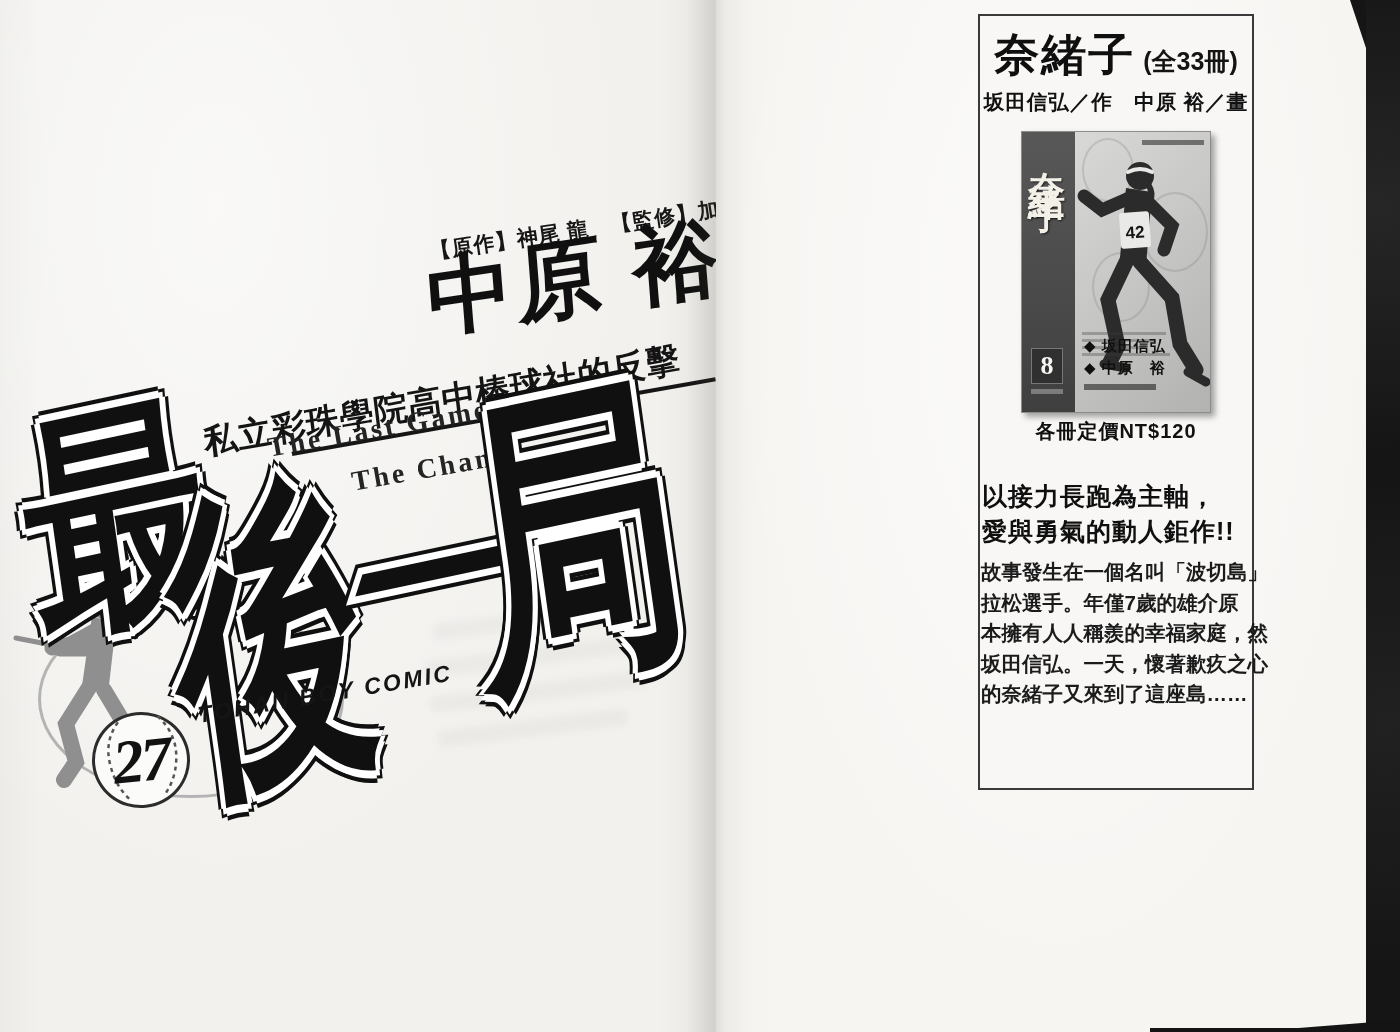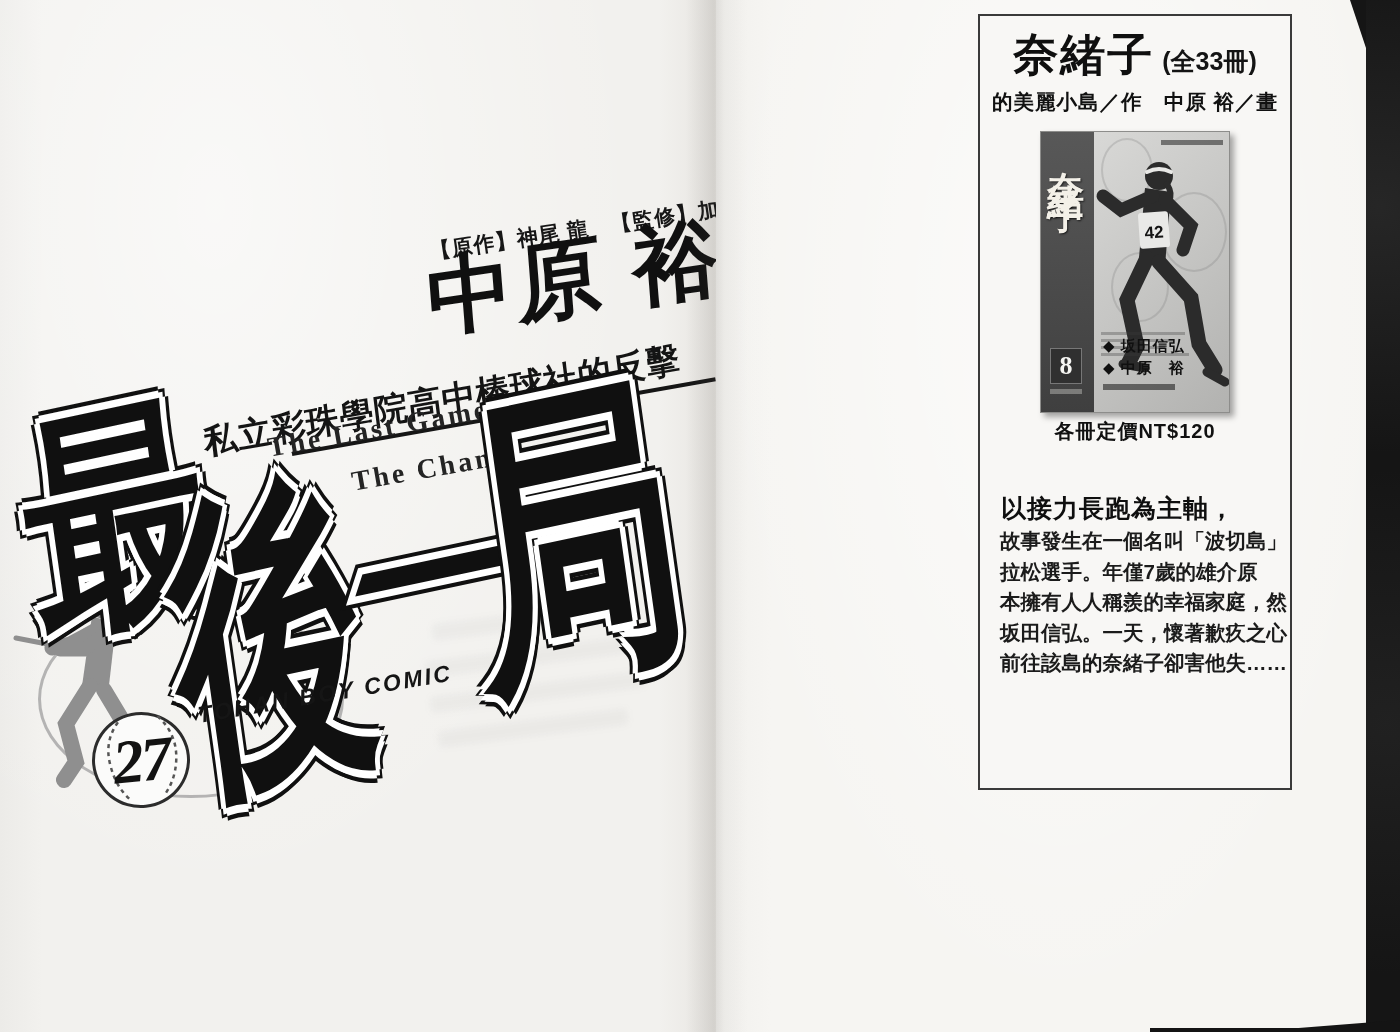--- a/index.html
+++ b/index.html
@@ -100,21 +100,21 @@
   }
 
   
   .page-right {
     position:absolute; left:716px; top:0; width:684px; height:1032px;
     background:
       radial-gradient(ellipse at 50% 30%, rgba(255,255,255,.6), rgba(255,255,255,0) 70%),
       linear-gradient(to right,#f1f0ed 0%,#f6f5f2 8%, #f6f5f2 100%);
   }
   .ad-box {
-    position:absolute; left:262px; top:14px; width:314px; height:776px;
+    position:absolute; left:262px; top:14px; width:276px; height:776px;
     border:2px solid #3a3a3a; background:#f8f7f5;
     display:flex; flex-direction:column; align-items:center;
     padding-top:16px;
   }
   .ad-title-row { display:flex; align-items:flex-end; gap:8px; }
   .ad-title { font-size:45px; font-weight:900; color:#0f0f0f; letter-spacing:2px; line-height:1; }
   .ad-volumes { font-size:25px; font-weight:800; color:#141414; line-height:1.3; }
   .ad-authors { margin-top:11px; font-size:20.5px; font-weight:900; color:#111; letter-spacing:1px; }
 
   
@@ -147,23 +147,23 @@
   .cover-topnote { position:absolute; right:6px; top:8px; width:62px; height:5px; background:rgba(35,35,35,.55); }
   .cover-finetext { position:absolute; left:60px; top:200px; }
   .cover-finetext i { display:block; height:3px; margin-bottom:4px; background:rgba(60,60,60,.32); }
   .cover-face { position:absolute; border-radius:50%; border:2px solid rgba(120,120,118,.25); }
   .runner-svg { position:absolute; right:0px; top:14px; }
   .cover-credits { position:absolute; left:62px; bottom:22px; }
   .cover-credit-line { font-size:15px; font-weight:900; color:#101010; line-height:22px; letter-spacing:1px;text-align:center; }
   .cover-translator { width:72px; height:6px; background:rgba(20,20,20,.55); margin-top:5px; }
 
   .ad-price { margin-top:5px; font-size:20px; font-weight:900; color:#111; letter-spacing:1px; }
-  .ad-tagline { margin-top:46px; width:268px; }
+  .ad-tagline { margin-top:34px; width:268px; }
   .ad-tagline div { font-size:25px; font-weight:900; color:#0f0f0f; line-height:35px; letter-spacing:1px; }
-  .ad-desc { width:270px; }
+  .ad-desc { margin-top:8px; width:270px; }
   .ad-desc div { font-size:20.5px; font-weight:600; color:#1b1b1b; line-height:30.6px; white-space:nowrap; }
 
   
   .edge-right {
     position:absolute; left:1366px; top:0; width:34px; height:1032px; z-index:8;
     background:
       radial-gradient(circle at 40% 20%, rgba(90,90,90,.25), rgba(0,0,0,0) 30%),
       radial-gradient(circle at 60% 70%, rgba(80,80,80,.2), rgba(0,0,0,0) 35%),
       #151515;
   }
@@ -230,21 +230,21 @@
   <div class="gutter"></div>
 
   <div class="page-right">
     <div class="ad-box">
 
       <div class="ad-title-row">
         <span class="ad-title">奈緒子</span>
         <span class="ad-volumes">(全33冊)</span>
       </div>
 
-      <div class="ad-authors">的美麗小島／作　中原 裕／畫</div>
+      <div class="ad-authors">坂田信弘／作　中原 裕／畫</div>
 
       <div class="cover">
         <div class="cover-face" style="left:60px; top:6px; width:52px; height:64px;"></div>
         <div class="cover-face" style="left:120px; top:60px; width:66px; height:80px;"></div>
         <div class="cover-face" style="left:70px; top:120px; width:58px; height:70px;"></div>
 
         <svg class="runner-svg" width="136" height="262" viewBox="0 0 136 262">
           <g fill="none" stroke="#2b2b2b" stroke-linecap="round">
             <circle cx="66" cy="30" r="14" fill="#2b2b2b" stroke="none"></circle>
             <path d="M54,26 q12,-6 24,0" stroke="#e8e8e6" stroke-width="4"></path>
@@ -278,28 +278,29 @@
           <div class="cover-credit-line">◆ 坂田信弘</div>
           <div class="cover-credit-line">◆ 中原　裕</div>
           <div class="cover-translator"></div>
         </div>
       </div>
 
       <div class="ad-price">各冊定價NT$120</div>
 
       <div class="ad-tagline">
         <div>以接力長跑為主軸，</div>
+        <div>愛與勇氣的動人鉅作!!</div>
       </div>
 
       <div class="ad-desc">
         <div>故事發生在一個名叫「波切島」</div>
         <div>拉松選手。年僅7歲的雄介原</div>
         <div>本擁有人人稱羨的幸福家庭，然</div>
         <div>坂田信弘。一天，懷著歉疚之心</div>
-        <div>前往該島的奈緒子卻害他失……</div>
+        <div>的奈緒子又來到了這座島……</div>
       </div>
 
     </div>
   </div>
 
   <div class="edge-corner-top"></div>
   <div class="edge-right"></div>
   <div class="edge-corner-bottom"></div>
   <div class="edge-bottom"></div>
 

